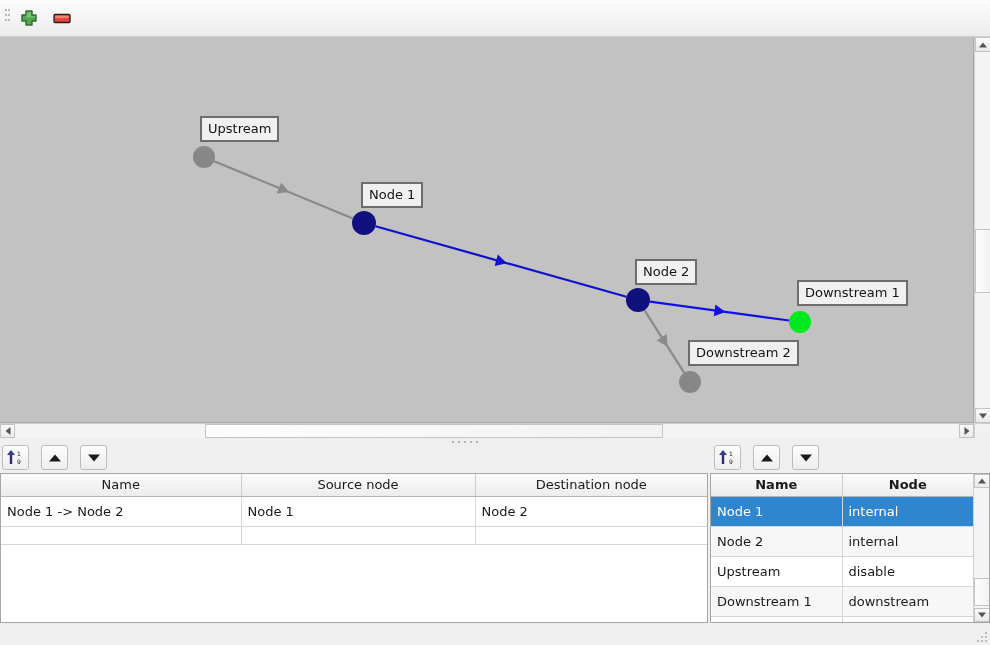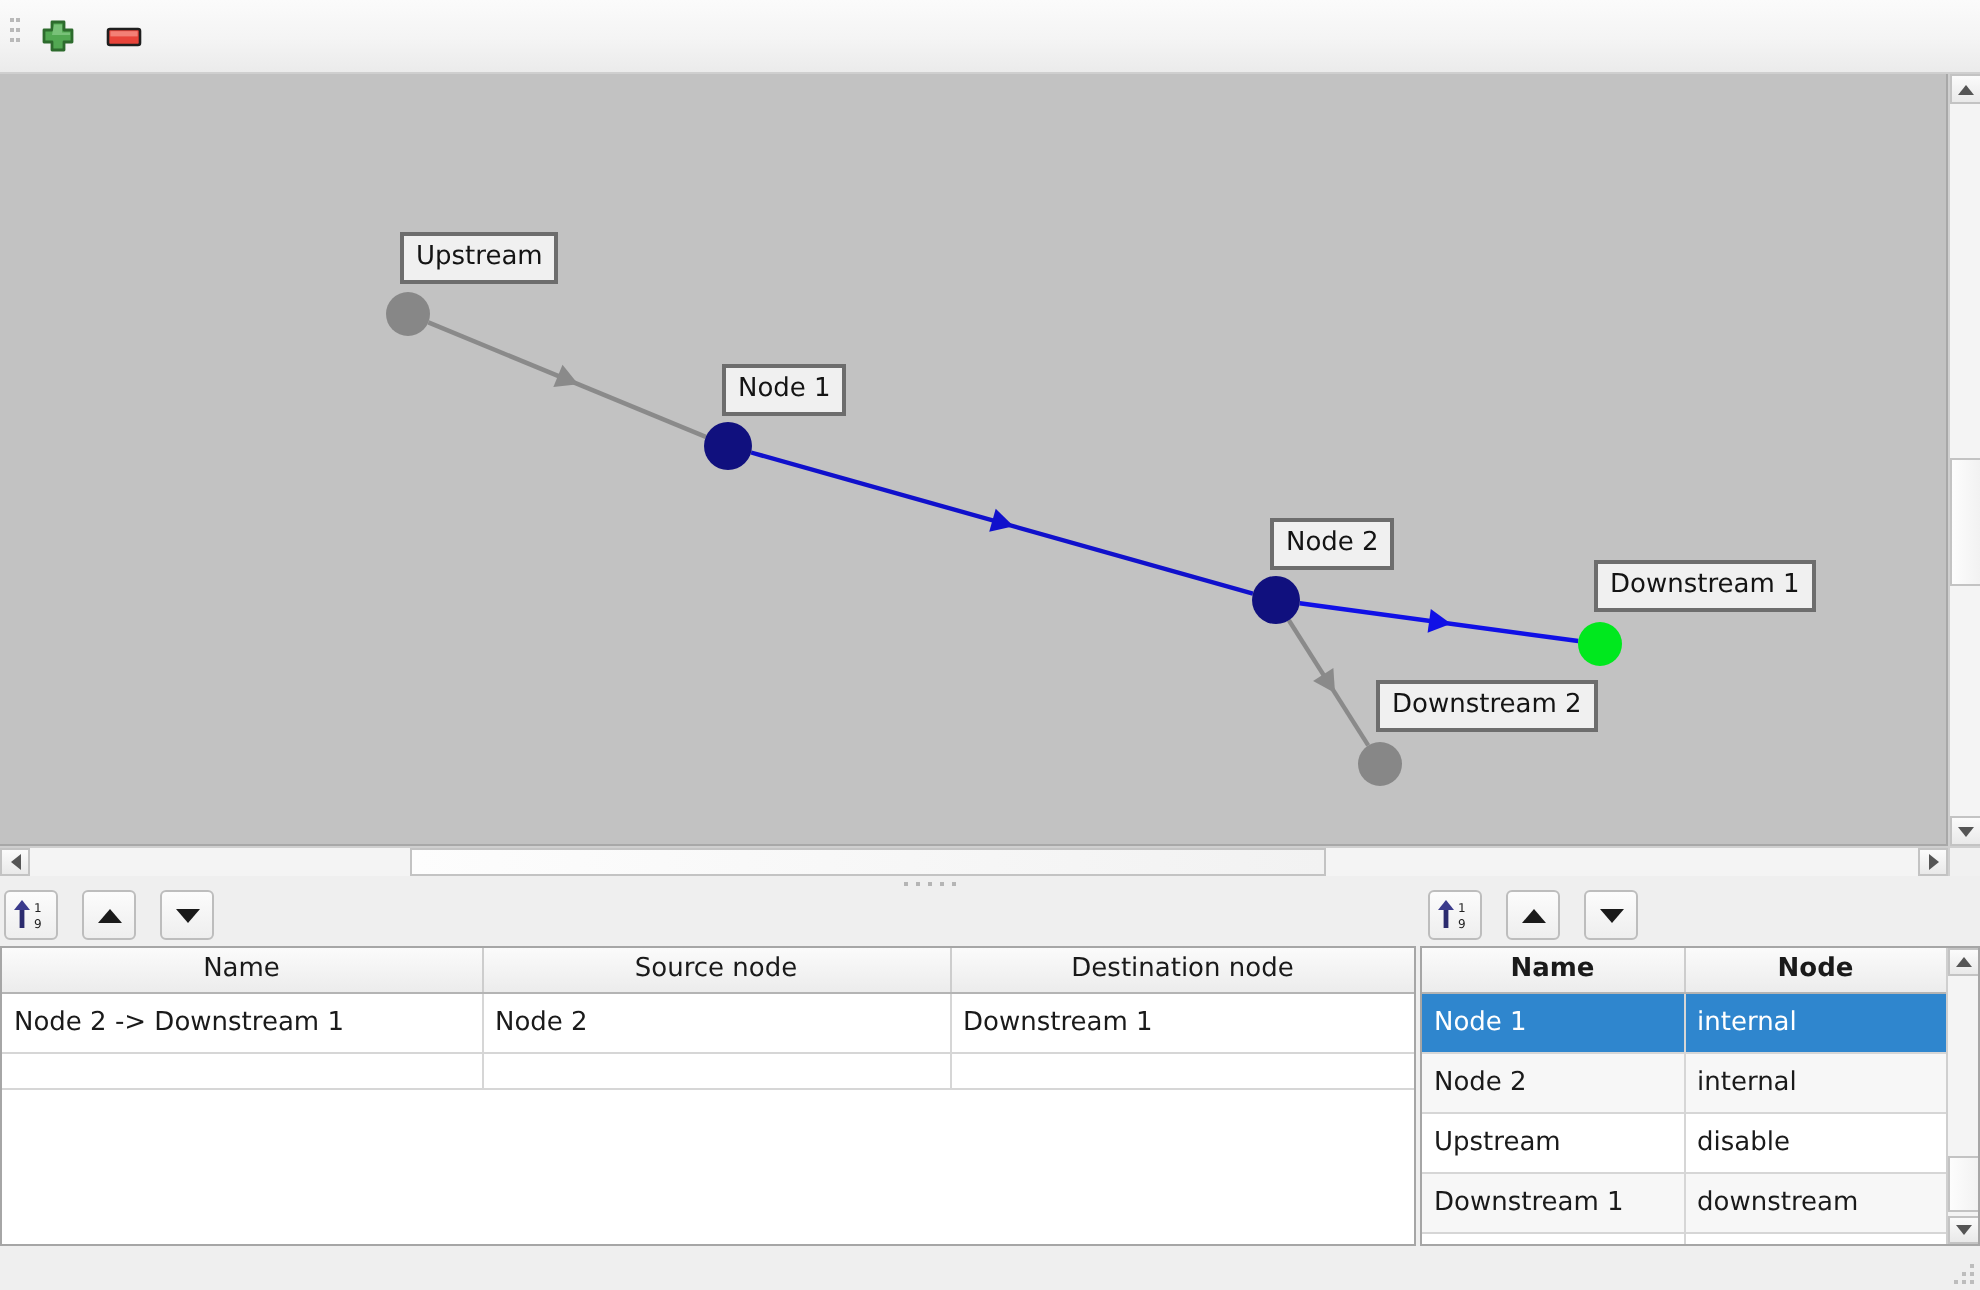--- a/index.html
+++ b/index.html
@@ -341,23 +341,23 @@
           </colgroup>
         <thead>
             <tr>
               <th>Name</th>
               <th>Source node</th>
               <th>Destination node</th>
             </tr>
           </thead>
         <tbody>
             <tr>
-              <td>Node 2 -&gt; Downstream 1</td>
+              <td>Node 1 -&gt; Node 2</td>
+              <td>Node 1</td>
               <td>Node 2</td>
-              <td>Downstream 1</td>
             </tr>
             <tr class="empty">
               <td></td>
               <td></td>
               <td></td>
             </tr>
           </tbody>
       </table>
     </div>
   </div>

